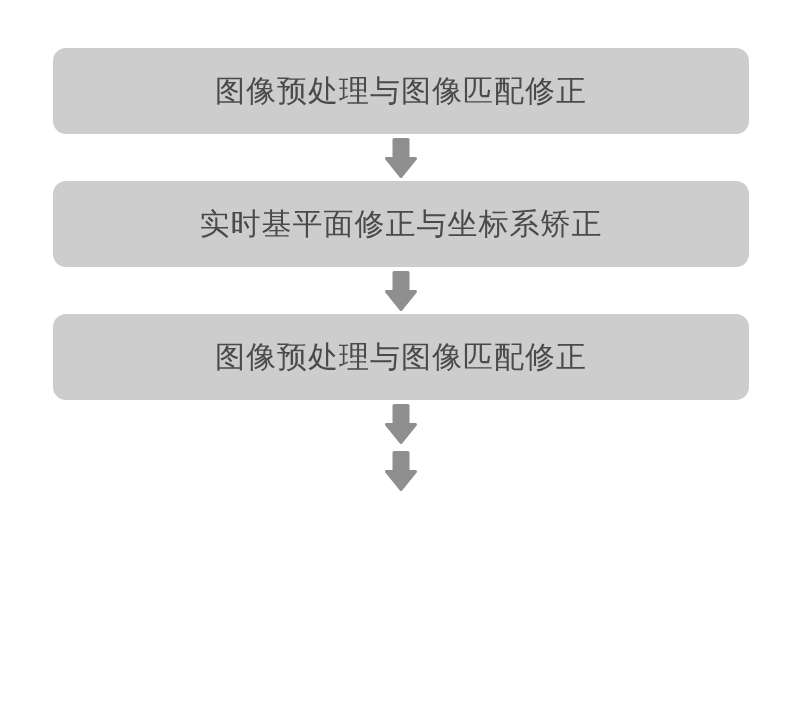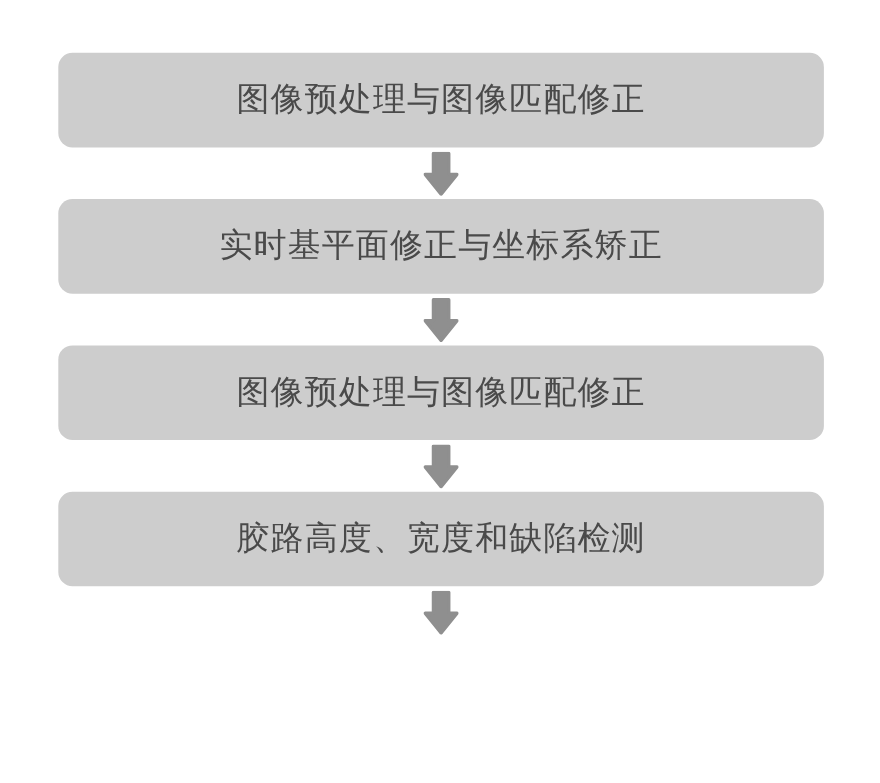--- a/index.html
+++ b/index.html
@@ -78,23 +78,20 @@
     <div class="step-box">
       <span class="step-label">图像预处理与图像匹配修正</span>
     </div>
 
     <div class="arrow-gap">
       <svg class="arrow-icon" width="32" height="40" viewBox="0 0 32 40" xmlns="http://www.w3.org/2000/svg">
         <path d="M9 1.5 L23 1.5 L23 20.5 L30.5 20.5 L16 38.5 L1.5 20.5 L9 20.5 Z" fill="currentColor" stroke="currentColor" stroke-width="3" stroke-linejoin="round"></path>
       </svg>
     </div>
 
-    <div class="step-box">
-      <span class="step-label">胶路高度、宽度和缺陷检测</span>
-    </div>
 
     <div class="arrow-gap">
       <svg class="arrow-icon" width="32" height="40" viewBox="0 0 32 40" xmlns="http://www.w3.org/2000/svg">
         <path d="M9 1.5 L23 1.5 L23 20.5 L30.5 20.5 L16 38.5 L1.5 20.5 L9 20.5 Z" fill="currentColor" stroke="currentColor" stroke-width="3" stroke-linejoin="round"></path>
       </svg>
     </div>
 
 
   </div>
 </div>

